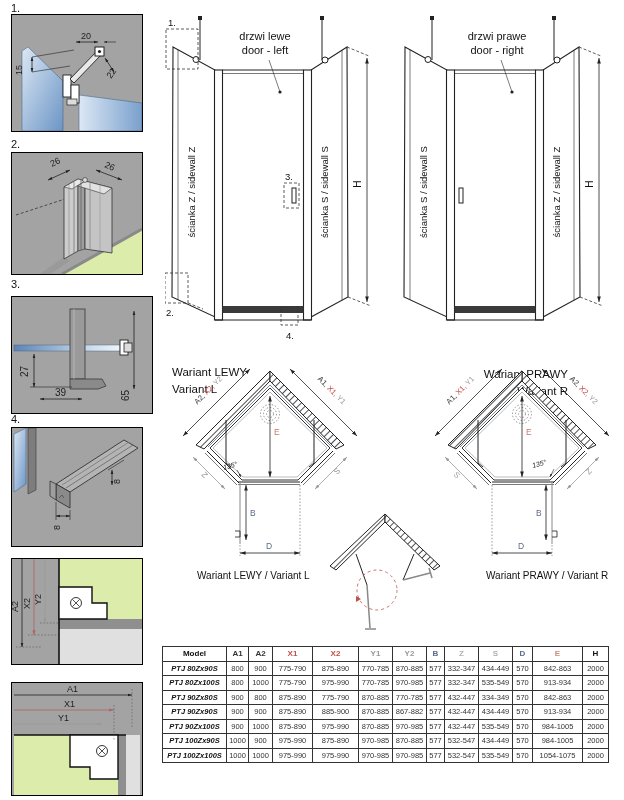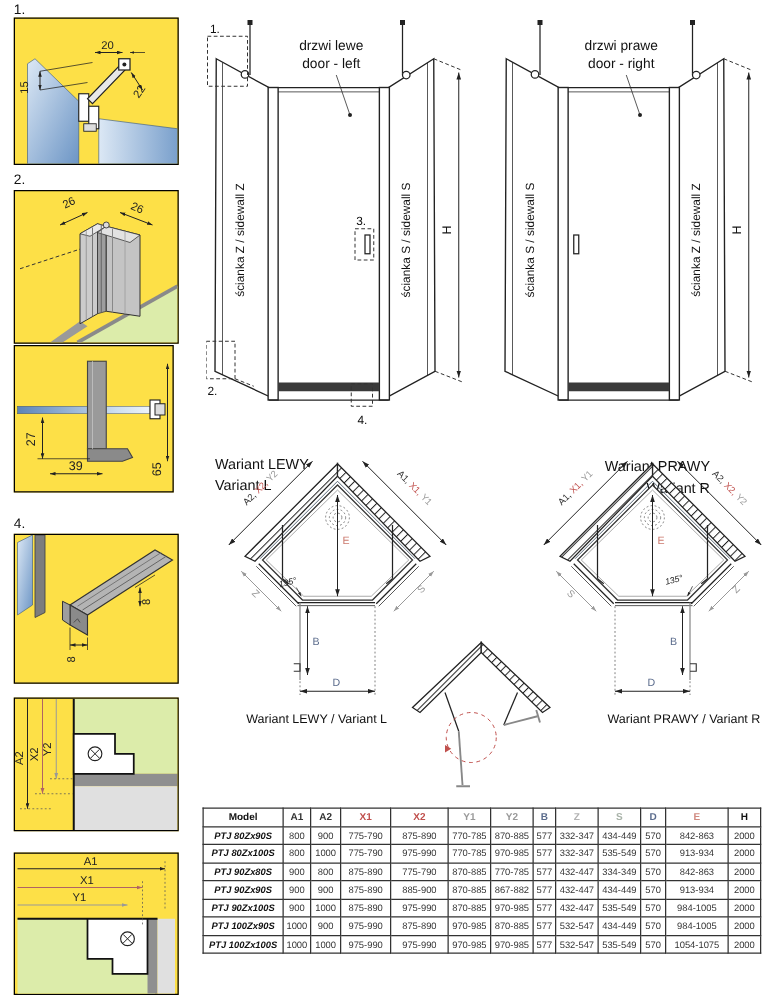--- a/index.html
+++ b/index.html
@@ -1,17 +1,17 @@
 <!DOCTYPE html>
 <html><head>
 <meta charset="utf-8">
 <style>
   html,body{margin:0;padding:0;background:#fff;}
   body{width:624px;height:800px;position:relative;font-family:"Liberation Sans",sans-serif;overflow:hidden;}
-  .panel{position:absolute;border:1px solid #000;background:#fde047;box-sizing:border-box;}
+  .panel{position:absolute;border:1px solid #000;background:#a3a3a3;box-sizing:border-box;}
   .plabel{position:absolute;font-size:11px;color:#111;}
   .cap{position:absolute;font-size:11.5px;color:#111;line-height:1.45;margin-top:36px;}
   .cap span{display:block;}
   .cap.right{text-align:right;}
   .plancap{position:absolute;font-weight:normal;font-size:10px;color:#111;white-space:nowrap;}
   svg{display:block;}
   svg text{font-family:"Liberation Sans",sans-serif;}
   .ln{stroke:#222;stroke-width:1;fill:none;}
   .thin{stroke:#222;stroke-width:0.6;fill:none;}
   .dimline{stroke:#222;stroke-width:0.8;fill:none;}
@@ -123,21 +123,21 @@
     <text x="40" y="14" class="dtxt" transform="rotate(-26 40 14)">26</text>
   </g>
   <g>
     <line x1="84" y1="17" x2="110" y2="27" class="dimline" marker-start="url(#aS)" marker-end="url(#aS)"></line>
     <text x="92" y="14" class="dtxt" transform="rotate(24 92 14)">26</text>
   </g>
 </svg>
 </div>
 
 <div class="plabel" style="left:11px;top:278px">3.</div>
-<div class="panel" style="left:11px;top:276px;width:128px;height:118px">
+<div class="panel" style="left:11px;top:296px;width:142px;height:118px">
 <svg width="130" height="116" viewBox="0 0 130 116">
   <rect x="2" y="48" width="106" height="6" fill="url(#gGlassH)" stroke="#456" stroke-width="0.4"></rect>
   <g>
     <rect x="58" y="12" width="15" height="70" fill="#9a9a9a" stroke="#444" stroke-width="0.9"></rect>
     <polygon points="58,82 90,82 94,89 86,92 58,92" fill="#8a8a8a" stroke="#444" stroke-width="0.9"></polygon>
     <line x1="62" y1="12" x2="62" y2="82" stroke="#bbb" stroke-width="0.8"></line>
   </g>
   <g>
     <rect x="108" y="43" width="8" height="15" fill="#fff" stroke="#222" stroke-width="0.9"></rect>
     <rect x="112" y="46" width="8" height="9" fill="#ddd" stroke="#222" stroke-width="0.8"></rect>

